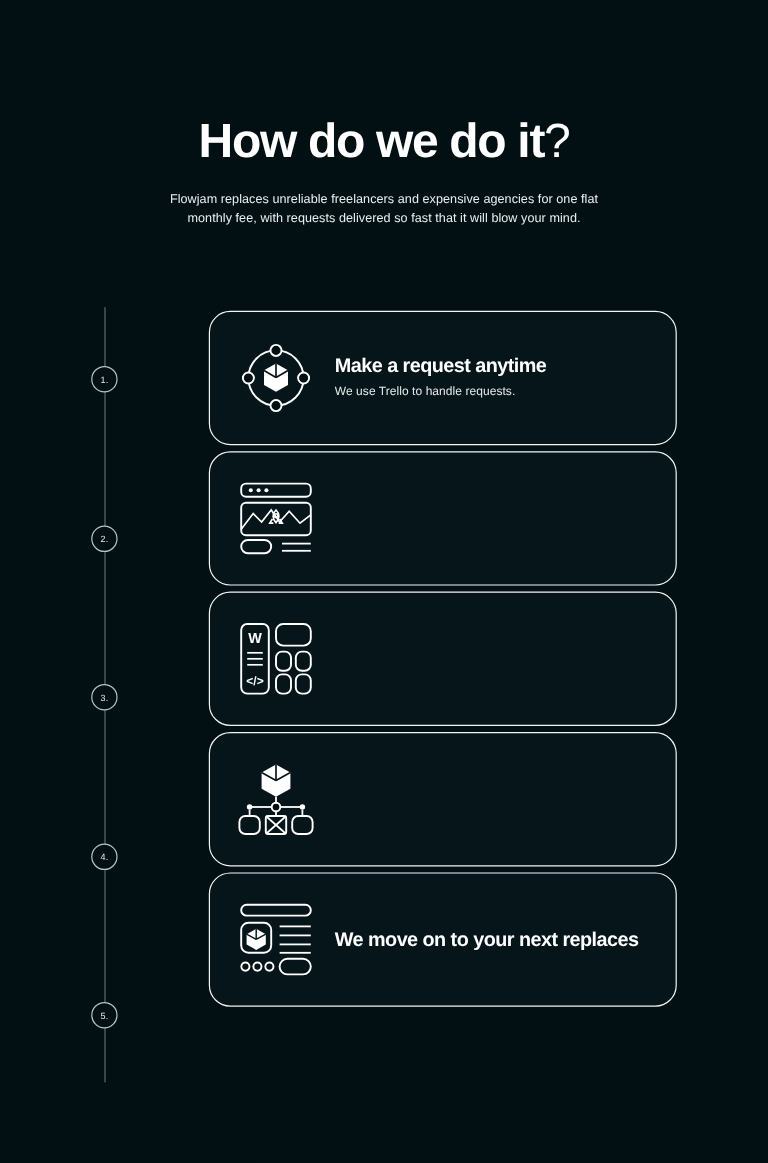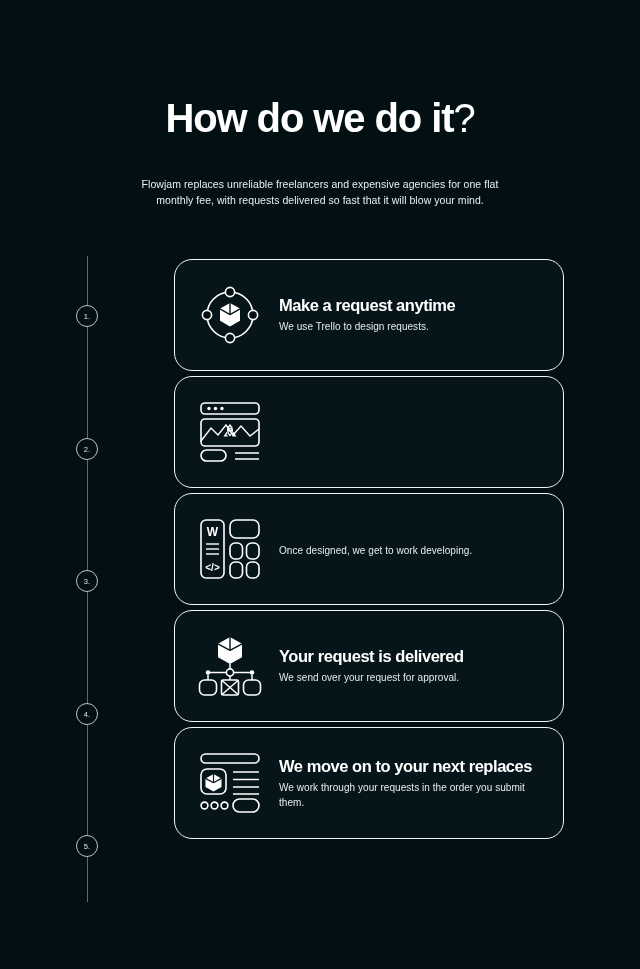--- a/index.html
+++ b/index.html
@@ -14,21 +14,21 @@
   .page{position:relative;width:640px;height:969px;}
 
   
   .header{position:absolute;left:0;top:96px;width:640px;text-align:center;}
   .title{
     font-size:40px;line-height:44px;font-weight:700;letter-spacing:-1.1px;
     color:#ffffff;margin:0;
   }
   .title .qmark{font-weight:400;}
   .subtitle{
-    margin:36px auto 0;width:380px;
+    margin:18px auto 0;width:380px;
     font-size:10.5px;line-height:16px;font-weight:400;
     color:#e9eff0;letter-spacing:.05px;
   }
 
   
   .timeline{position:absolute;left:87px;top:256px;height:646px;width:1px;background:#5d6b6b;}
   .tl-dot{
     position:absolute;left:76px;width:20px;height:20px;border-radius:50%;
     border:1px solid #b9c4c4;background:#021014;
     display:flex;align-items:center;justify-content:center;
@@ -98,21 +98,21 @@
           </g>
           <g stroke="#06151a" stroke-width="1.4" fill="none">
             <path d="M33 21 L33 32.6"></path>
             <path d="M33 32.6 L43 26.8"></path>
             <path d="M33 32.6 L23 26.8"></path>
           </g>
         </svg>
       </div>
       <div class="card-text">
         <p class="card-title">Make a request anytime</p>
-        <p class="card-sub">We use Trello to design requests.</p>
+        <p class="card-sub">We use Trello to handle requests.</p>
       </div>
     </div>
 
     <div class="card" style="height:112px">
       <div class="card-icon">
         <svg width="66" height="66" viewBox="0 0 66 66" fill="none" stroke="#ffffff" stroke-width="1.6">
           <rect x="4" y="4" width="58" height="11" rx="4"></rect>
           <circle cx="12" cy="9.5" r="1.7" fill="#ffffff" stroke="none"></circle>
           <circle cx="18.5" cy="9.5" r="1.7" fill="#ffffff" stroke="none"></circle>
           <circle cx="25" cy="9.5" r="1.7" fill="#ffffff" stroke="none"></circle>
@@ -141,21 +141,20 @@
           <path d="M9 38 H22" stroke-width="1.4"></path>
           <text x="15.5" y="55" font-family="Liberation Sans, sans-serif" font-size="10" font-weight="700" fill="#ffffff" stroke="none" text-anchor="middle">&lt;/&gt;</text>
           <rect x="33" y="4" width="29" height="18" rx="6"></rect>
           <rect x="33" y="27" width="12.5" height="16" rx="5"></rect>
           <rect x="49.5" y="27" width="12.5" height="16" rx="5"></rect>
           <rect x="33" y="46" width="12.5" height="16" rx="5"></rect>
           <rect x="49.5" y="46" width="12.5" height="16" rx="5"></rect>
         </svg>
       </div>
       <div class="card-text">
-        <p class="card-sub">Once designed, we get to work developing.</p>
       </div>
     </div>
 
     <div class="card" style="height:112px">
       <div class="card-icon">
         <svg width="66" height="66" viewBox="0 0 66 66" fill="none" stroke="#ffffff" stroke-width="1.6">
           <g stroke="none" fill="#ffffff">
             <path d="M33 4 L45 10.8 L45 24.2 L33 31 L21 24.2 L21 10.8 Z"></path>
           </g>
           <g stroke="#06151a" stroke-width="1.4" fill="none">
@@ -172,24 +171,20 @@
           <path d="M11 41.8 V47" stroke-width="1.5"></path>
           <path d="M55 41.8 V47" stroke-width="1.5"></path>
           <path d="M33 43.1 V47" stroke-width="1.5"></path>
           <rect x="2.5" y="47" width="17" height="15" rx="5"></rect>
           <rect x="24.5" y="47" width="17" height="15" rx="2"></rect>
           <path d="M24.5 47 L41.5 62" stroke-width="1.4"></path>
           <path d="M41.5 47 L24.5 62" stroke-width="1.4"></path>
           <rect x="46.5" y="47" width="17" height="15" rx="5"></rect>
         </svg>
       </div>
-      <div class="card-text">
-        <p class="card-title">Your request is delivered</p>
-        <p class="card-sub">We send over your request for approval.</p>
-      </div>
     </div>
 
     <div class="card" style="height:112px">
       <div class="card-icon">
         <svg width="66" height="66" viewBox="0 0 66 66" fill="none" stroke="#ffffff" stroke-width="1.6">
           <rect x="4" y="4" width="58" height="9" rx="4.5"></rect>
           <rect x="4" y="19" width="25" height="25" rx="6"></rect>
           <g stroke="none" fill="#ffffff">
             <path d="M16.5 24 L24.5 28.6 L24.5 37 L16.5 41.6 L8.5 37 L8.5 28.6 Z"></path>
           </g>
@@ -203,18 +198,17 @@
           <path d="M36 37 H62" stroke-width="1.5"></path>
           <path d="M36 44 H62" stroke-width="1.5"></path>
           <circle cx="7.5" cy="55.5" r="3.4"></circle>
           <circle cx="17.5" cy="55.5" r="3.4"></circle>
           <circle cx="27.5" cy="55.5" r="3.4"></circle>
           <rect x="36" y="49" width="26" height="13" rx="6.5"></rect>
         </svg>
       </div>
       <div class="card-text">
         <p class="card-title">We move on to your next replaces</p>
-        <p class="card-sub" style="width:262px">We work through your requests in the order you submit them.</p>
       </div>
     </div>
 
   </div>
 </div>
 
 </body></html>

